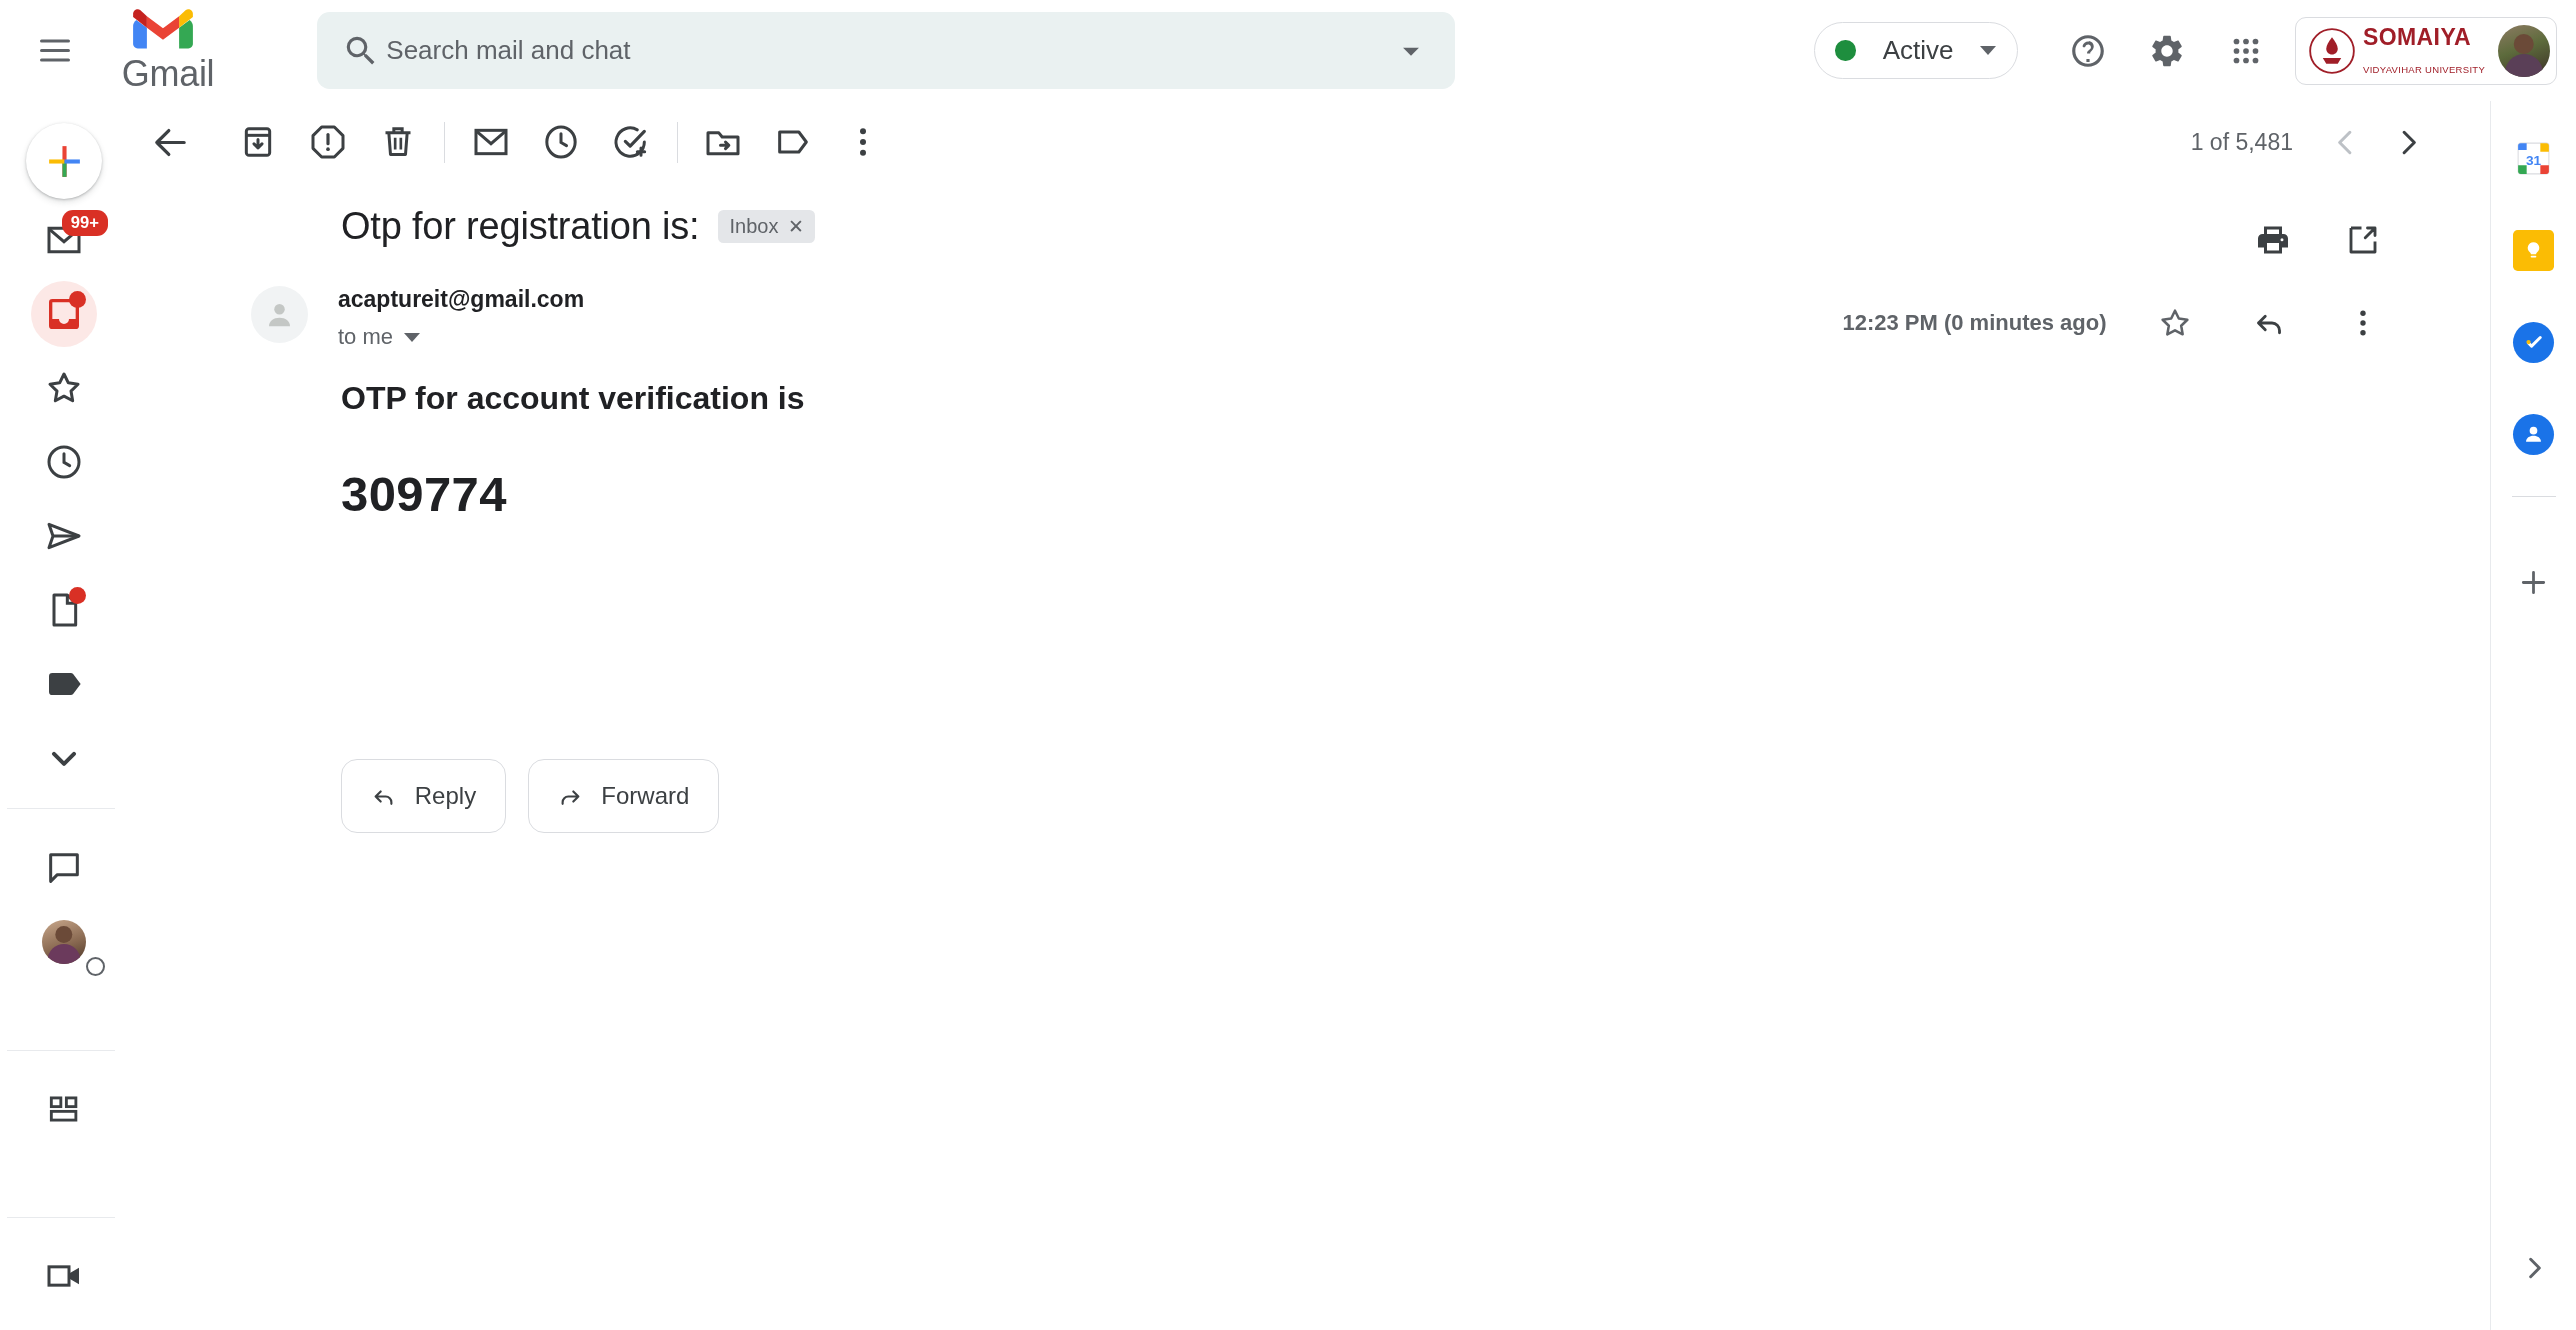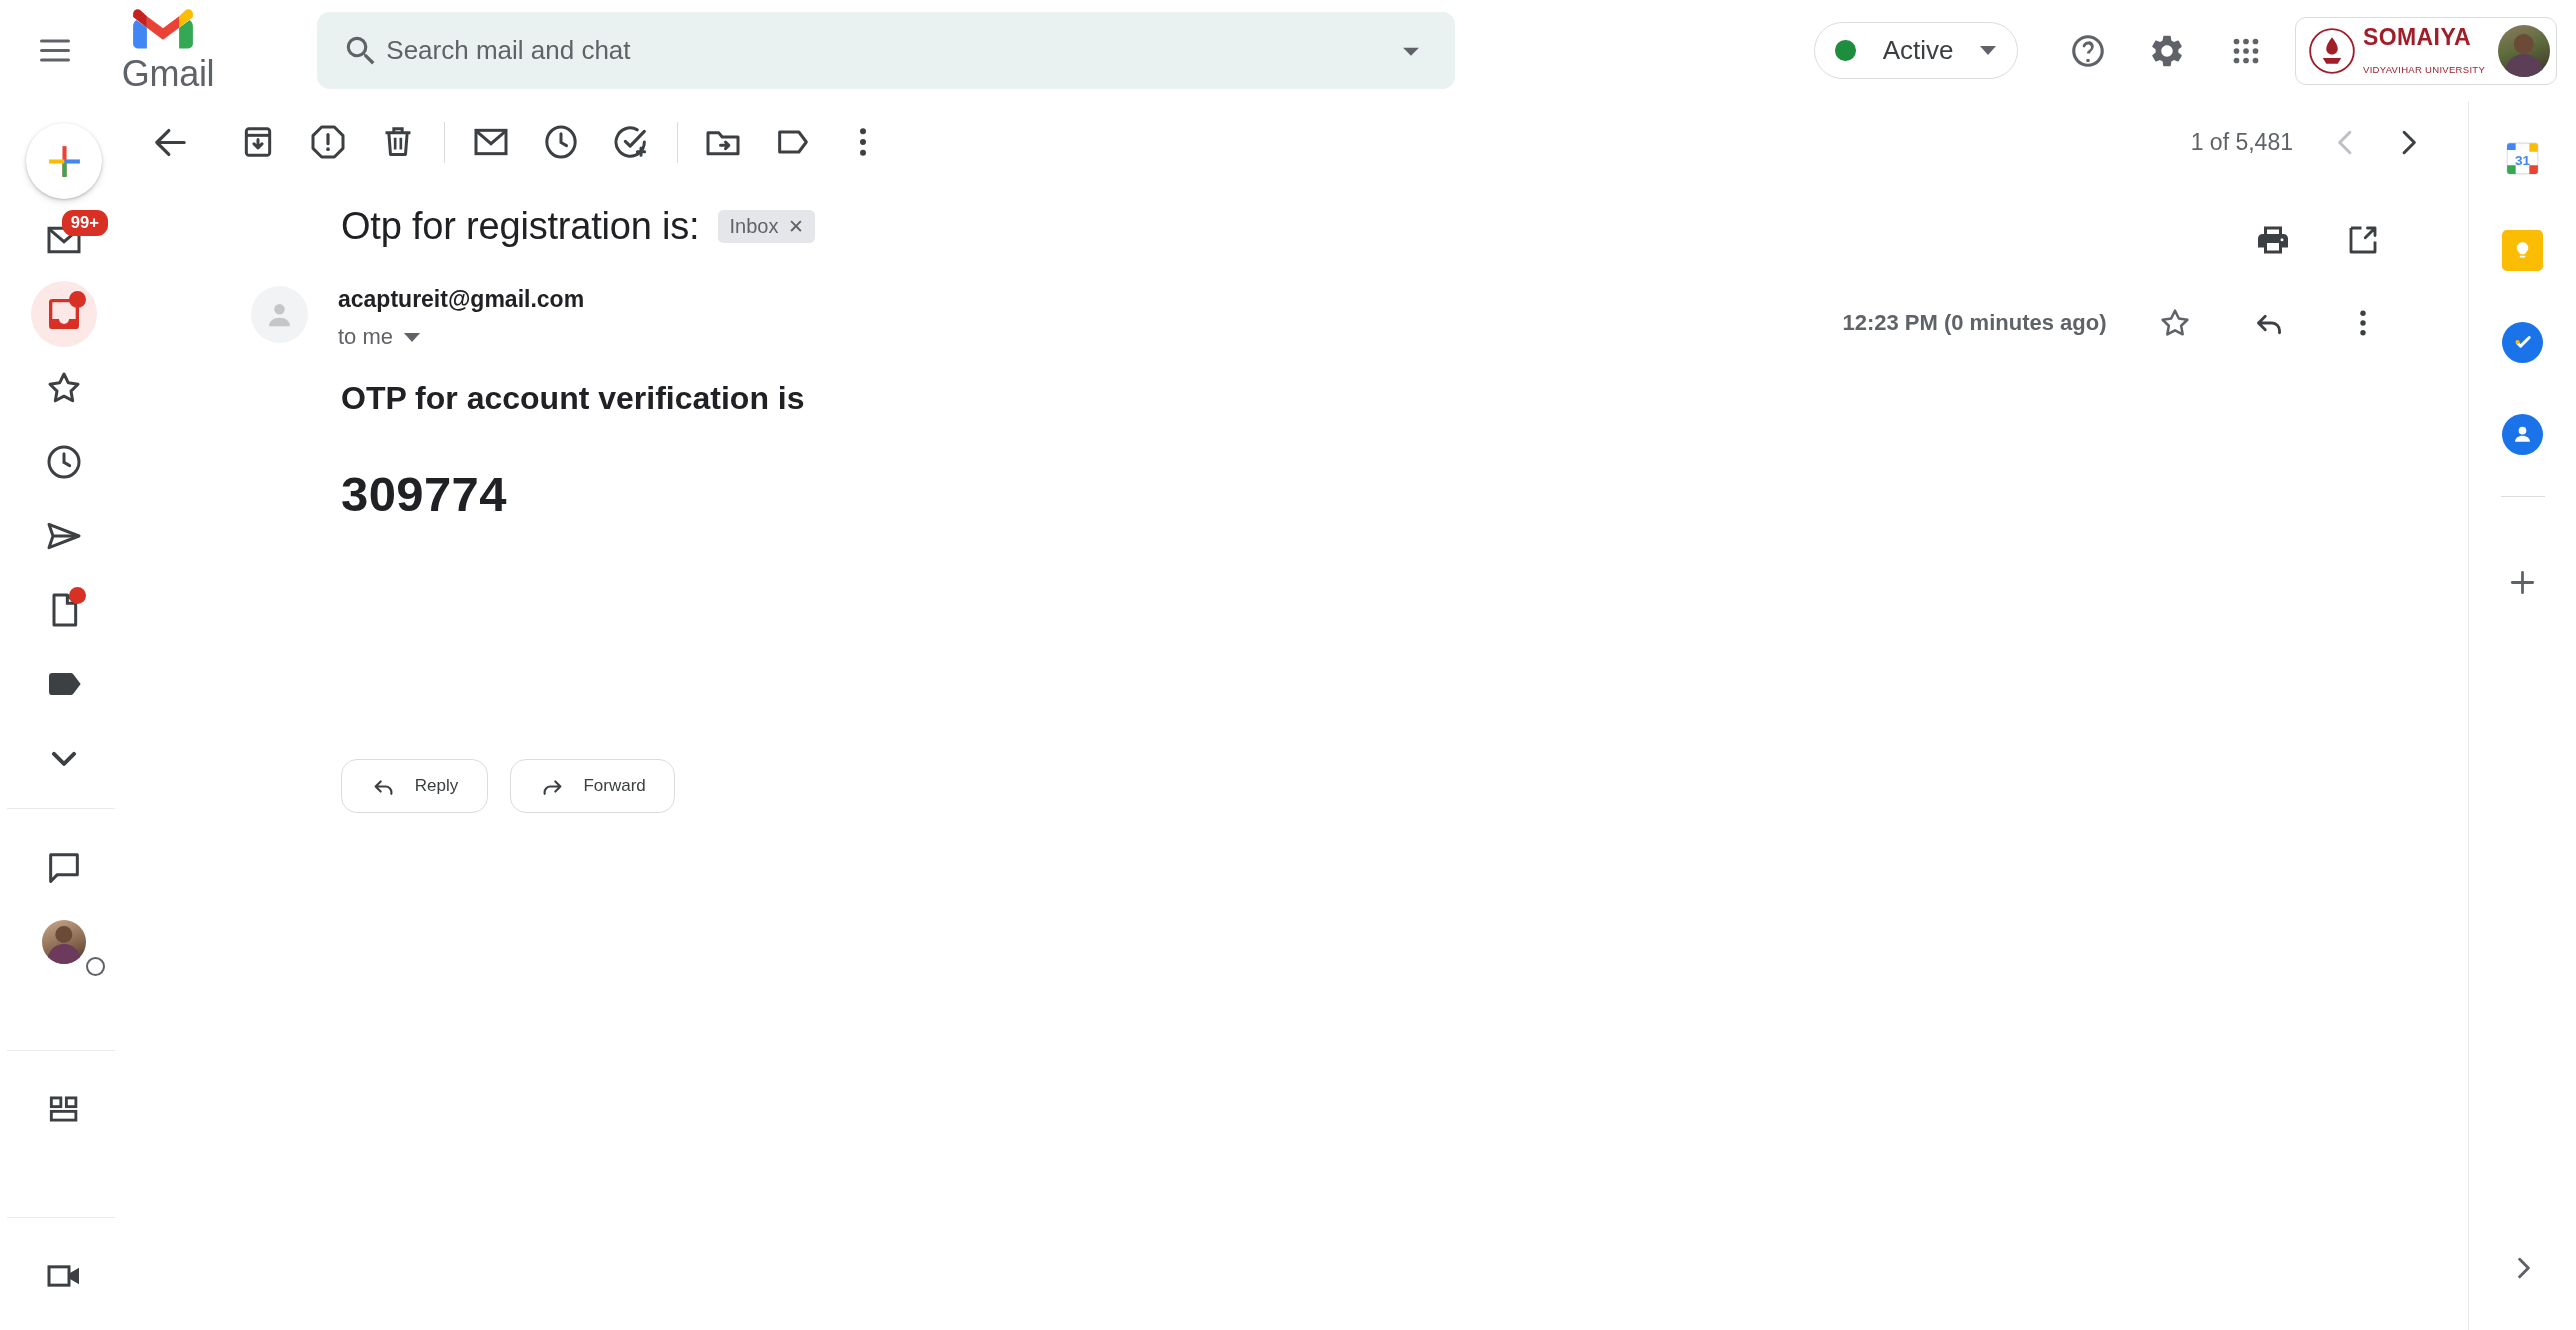--- a/index.html
+++ b/index.html
@@ -248,31 +248,31 @@
     font-family: "Liberation Sans", sans-serif;
   }
   .body-otp {
     font-size: 49px; font-weight: bold; color: #202124;
     margin-top: 49px; letter-spacing: 0.4px;
   }
 
   .reply-row { display: flex; gap: 22px; padding: 237px 0 0 226px; }
   .reply-btn {
     display: flex; align-items: center; gap: 17.4px;
-    height: 54px; padding: 0 28.4px;
+    height: 74px; padding: 0 28.4px;
     border: 0.8px solid #dadce0; border-radius: 16px;
     background: #fff; cursor: pointer;
-    font-size: 17px; color: #3c4043;
+    font-size: 24px; color: #3c4043;
     font-family: "Liberation Sans", sans-serif;
   }
 
   
   .side-panel {
     position: absolute; top: 101px; right: 0;
-    width: 108px; height: 1230px;
+    width: 86px; height: 1230px;
     background: #fff; border-left: 0.8px solid #e8eaed;
     display: flex; flex-direction: column; align-items: center;
   }
   .sp-item {
     width: 70px; height: 70px; margin-top: 22px;
     display: flex; align-items: center; justify-content: center;
     border-radius: 8px; cursor: pointer;
   }
   .sp-sep { width: 44px; height: 0.8px; background: #dadce0; margin-top: 27px; }
   .sp-spacer { flex: 1; }

